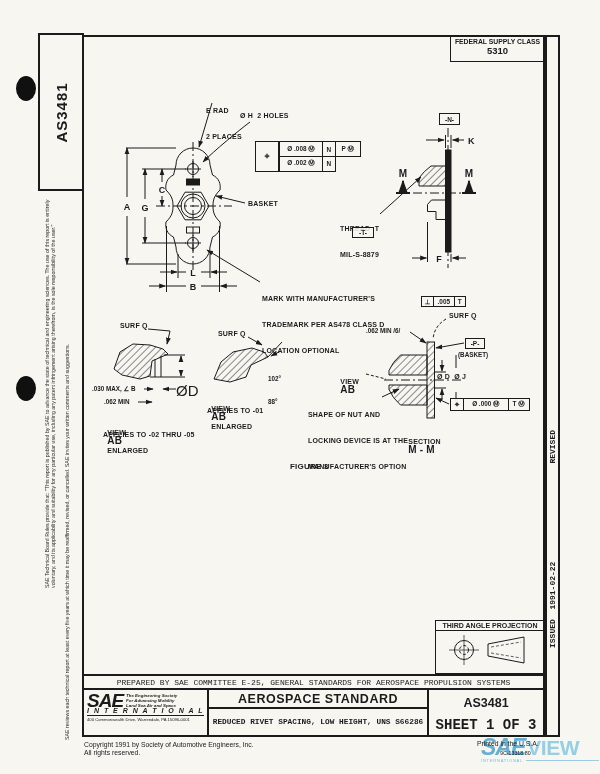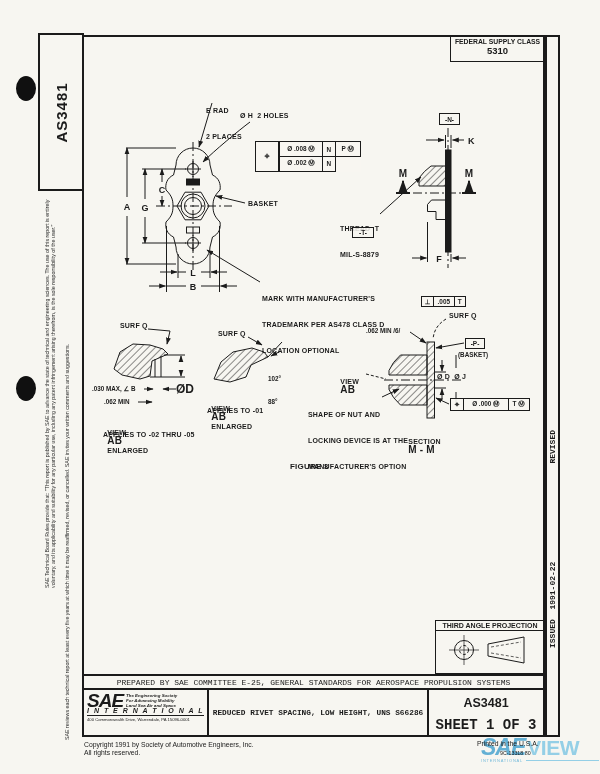--- a/index.html
+++ b/index.html
@@ -217,21 +217,21 @@
 <div class="abs lbl" style="left:340px;top:208px;text-align:center">
   <div>THREAD  T</div>
   <div>MIL-S-8879</div>
 </div>
 <div class="datum" style="left:352px;top:227px;width:22px;height:11px">-T-</div>
 <div class="datum" style="left:439px;top:113px;width:21px;height:12px">-N-</div>
 
 <div class="abs lbl" style="left:120px;top:322px">SURF Q</div>
 <div class="abs lbl-sm" style="left:92px;top:385px">.030 MAX, ∠ B</div>
 <div class="abs lbl-sm" style="left:104px;top:398px">.062 MIN</div>
-<div class="abs" style="left:176px;top:382px;font-size:12px;font-weight:bold">ØD</div>
+<div class="abs" style="left:176px;top:382px;font-size:15px;font-weight:normal">ØD</div>
 <div class="abs lbl" style="left:103px;top:420px">
   <span>VIEW</span>
   <span style="font-size:10px">AB</span>
   <span>ENLARGED</span>
 </div>
 <div class="abs lbl" style="left:103px;top:431px">APPLIES TO -02 THRU -05</div>
 
 <div class="abs lbl" style="left:218px;top:330px">SURF Q</div>
 <div class="abs lbl-sm" style="left:268px;top:360px">
   <div>102°</div>
@@ -297,20 +297,21 @@
       <div>The Engineering Society</div>
       <div>For Advancing Mobility</div>
       <div>Land Sea Air and Space</div>
     </span>
   </div>
   <div style="font-size:7px;font-weight:bold;font-style:italic;letter-spacing:1.5px;margin-top:-2px">I N T E R N A T I O N A L</div>
   <div style="border-top:1px solid #1b1b1b;margin-top:1px;padding-top:1px;font-size:4.2px">400 Commonwealth Drive, Warrendale, PA 15096-0001</div>
 </div>
 
 <div class="tb-cell" style="left:207px;top:688px;width:222px;height:49px">
+  <div style="height:19px;border-bottom:2px solid #1b1b1b;display:flex;align-items:center;justify-content:center;font-size:12.5px;font-weight:bold;letter-spacing:.5px">AEROSPACE STANDARD</div>
   <div class="mono" style="flex:1;display:flex;flex-direction:column;align-items:center;justify-content:center;font-size:7.8px;font-weight:bold;line-height:10px;white-space:pre">
     <div>REDUCED RIVET SPACING, LOW HEIGHT, UNS S66286</div>
   </div>
 </div>
 
 <div class="tb-cell" style="left:427px;top:688px;width:118px;height:49px">
   <div style="height:25px;display:flex;align-items:center;justify-content:center;font-size:12.5px;font-weight:bold">AS3481</div>
   <div class="mono" style="flex:1;display:flex;align-items:center;justify-content:center;font-size:14px;font-weight:bold">SHEET 1 OF 3</div>
 </div>
 

